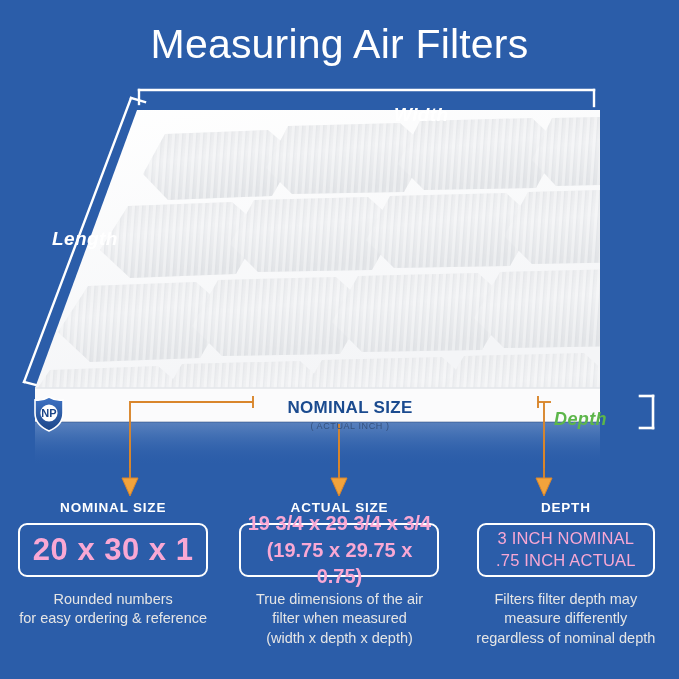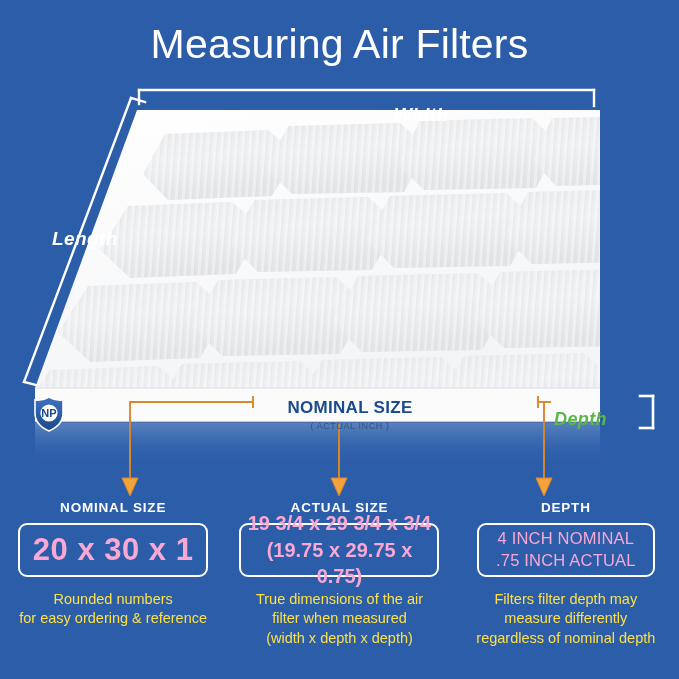--- a/index.html
+++ b/index.html
@@ -125,21 +125,21 @@
     line-height: 1.32;
     font-weight: bold;
   }
   .box-depth {
     width: 178px; height: 54px;
     font-size: 16.5px;
     line-height: 1.32;
     letter-spacing: 0.2px;
   }
   .caption {
-    color: #fde047;
+    color: #e5e5e5;
     font-size: 14.5px;
     line-height: 1.33;
     text-align: center;
     margin-top: 13px;
     white-space: pre-line;
   }
 </style>
 </head>
 <body>
 
@@ -315,21 +315,21 @@
         <div>(19.75 x 29.75 x 0.75)</div>
       </div>
       <div class="caption">True dimensions of the air
 filter when measured
 (width x depth x depth)</div>
     </div>
 
     <div class="col">
       <div class="col-head">DEPTH</div>
       <div class="value-box box-depth">
-        <div>4 INCH NOMINAL</div>
+        <div>3 INCH NOMINAL</div>
         <div>.75 INCH ACTUAL</div>
       </div>
       <div class="caption">Filters filter depth may
 measure differently
 regardless of nominal depth</div>
     </div>
 
   </div>
 
 </div>

